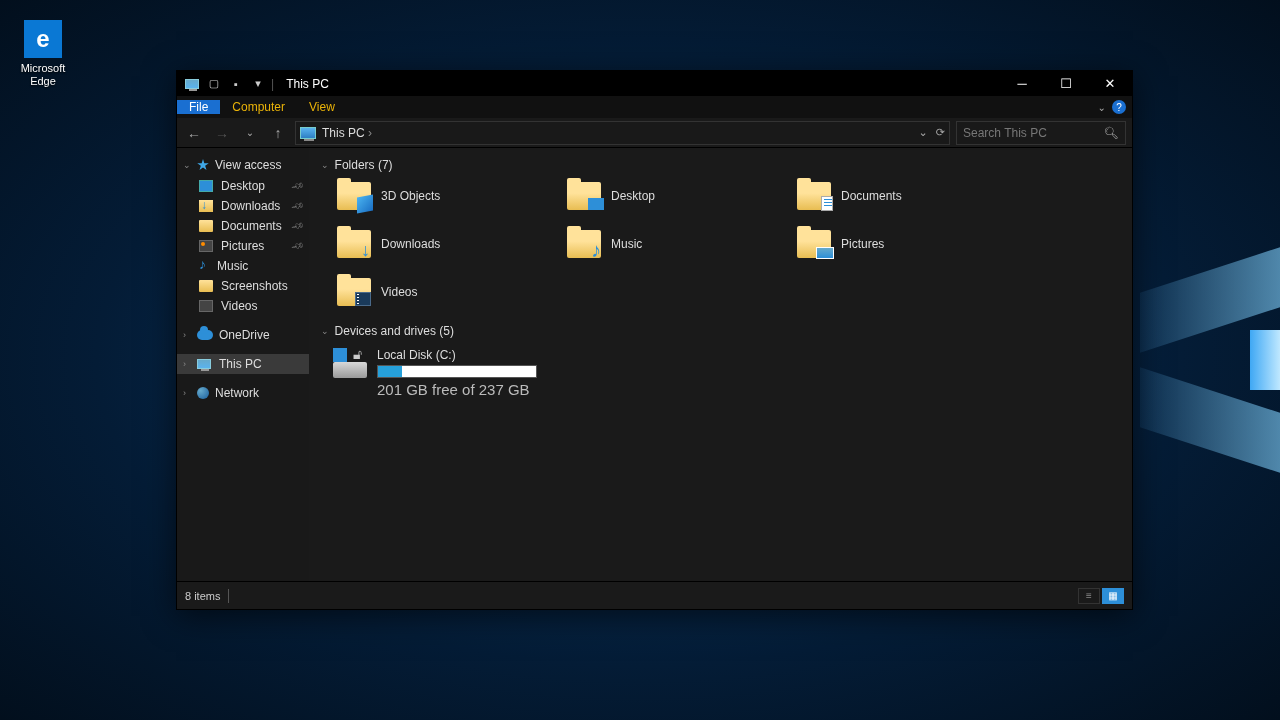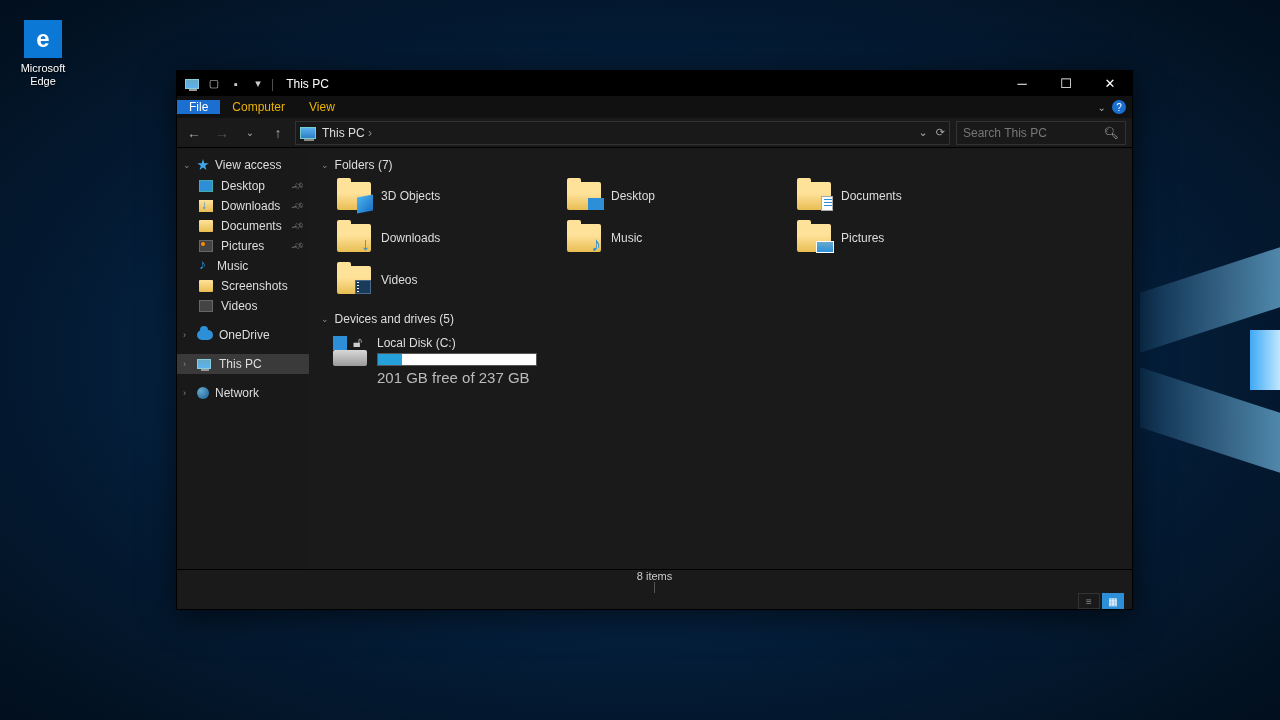--- a/index.html
+++ b/index.html
@@ -77,21 +77,21 @@
 .ico.videos { background:#444; border:1px solid #666; }
 .ico.cloud { width:16px;height:10px;background:#2d8fd8;border-radius:6px;position:relative; }
 .ico.cloud::before{content:"";position:absolute;width:8px;height:8px;background:#2d8fd8;border-radius:50%;top:-4px;left:3px;}
 .ico.pc { width:14px;height:10px;background:linear-gradient(#6ac,#5ab3ee);border:1px solid #8cd;position:relative; }
 .ico.pc::after{content:"";position:absolute;bottom:-3px;left:3px;width:8px;height:2px;background:#999;}
 .ico.network { width:12px;height:12px;border-radius:50%;background:radial-gradient(circle at 30% 30%,#6ac,#1a5f9e); }
 
 .content { flex: 1; background: #1a1a1a; overflow: auto; padding: 8px 0; }
 .group-header { display: flex; align-items: center; gap: 6px; font-size: 12px; color: #ddd; padding: 2px 0 6px 12px; }
 .group-header .chev { font-size: 9px; color: #888; }
-.folder-grid { display: grid; grid-template-columns: repeat(3, 230px); gap: 6px 0; padding-left: 24px; margin-bottom: 12px; }
+.folder-grid { display: grid; grid-template-columns: repeat(3, 230px); gap: 12px 0; padding-left: 24px; margin-bottom: 12px; }
 .folder-item { display: flex; align-items: center; gap: 10px; padding: 4px; font-size: 12px; color: #ddd; cursor: pointer; }
 .folder-big { width: 34px; height: 28px; position: relative; }
 .folder-big .base { position:absolute; inset:0; background: linear-gradient(#ffe29a 40%,#e8bd52); border-radius: 2px; }
 .folder-big .tab { position:absolute; top:-4px; left:0; width:14px; height:6px; background:#ffe29a; border-radius:2px 2px 0 0; }
 .overlay-3d { position:absolute; bottom:-2px; right:-2px; width:16px; height:16px; background:linear-gradient(135deg,#4ab3f0,#1a6fc4); transform: skewY(-10deg); }
 .overlay-desk { position:absolute; bottom:0; right:-3px; width:16px; height:12px; background:#2d8fd8; }
 .overlay-doc { position:absolute; bottom:-1px; right:-2px; width:12px; height:15px; background:#fff; border:1px solid #aaa; }
 .overlay-doc::after{content:"";position:absolute;top:2px;left:2px;width:8px;height:1px;background:#2d8fd8;box-shadow:0 3px 0 #2d8fd8,0 6px 0 #2d8fd8;}
 .overlay-dl { position:absolute; bottom:-3px; right:1px; color:#2d8fd8; font-size:18px; font-weight:bold; }
 .overlay-music { position:absolute; bottom:-4px; right:0; color:#2d8fd8; font-size:20px; }
@@ -102,21 +102,21 @@
 .drive-item { display: flex; gap: 10px; padding: 4px 0 4px 24px; font-size: 12px; }
 .drive-icon { width: 34px; height: 30px; position: relative; }
 .drive-icon .disk { position:absolute; bottom:0; width:34px; height:16px; background:linear-gradient(#d8d8d8,#9a9a9a); border-radius:2px; }
 .drive-icon .win { position:absolute; top:0; left:0; width:14px; height:14px; background:#2d8fd8; }
 .drive-icon .lock { position:absolute; top:-2px; right:5px; font-size:14px; color:#ccc; }
 .drive-info { display:flex; flex-direction:column; gap:3px; width:160px; }
 .drive-bar { width:160px; height:13px; background:#fff; border:1px solid #555; position:relative; }
 .drive-fill { position:absolute; top:0; left:0; height:100%; background:#26a0da; }
 .drive-sub { font-size:15px; color:#bbb; }
 
-.statusbar { height: 40px; background: #1a1a1a; border-top: 1px solid #000; display: flex; align-items: center; padding: 0 8px; font-size: 11px; color: #ccc; flex-direction: column; }
+.statusbar { height: 28px; background: #1a1a1a; border-top: 1px solid #000; display: flex; align-items: center; padding: 0 8px; font-size: 11px; color: #ccc; }
 .statusbar .sep { width:1px; height:14px; background:#555; margin: 0 8px; }
 .view-toggles { margin-left:auto; display:flex; gap:2px; }
 .vt { width:22px; height:16px; border:1px solid #333; display:flex; align-items:center; justify-content:center; font-size:10px; color:#888; }
 .vt.active { background:#2d8fd8; color:#fff; border-color:#2d8fd8; }
 </style>
 </head>
 <body>
 
 <div class="light-beam">
     <div class="light-core"></div>

